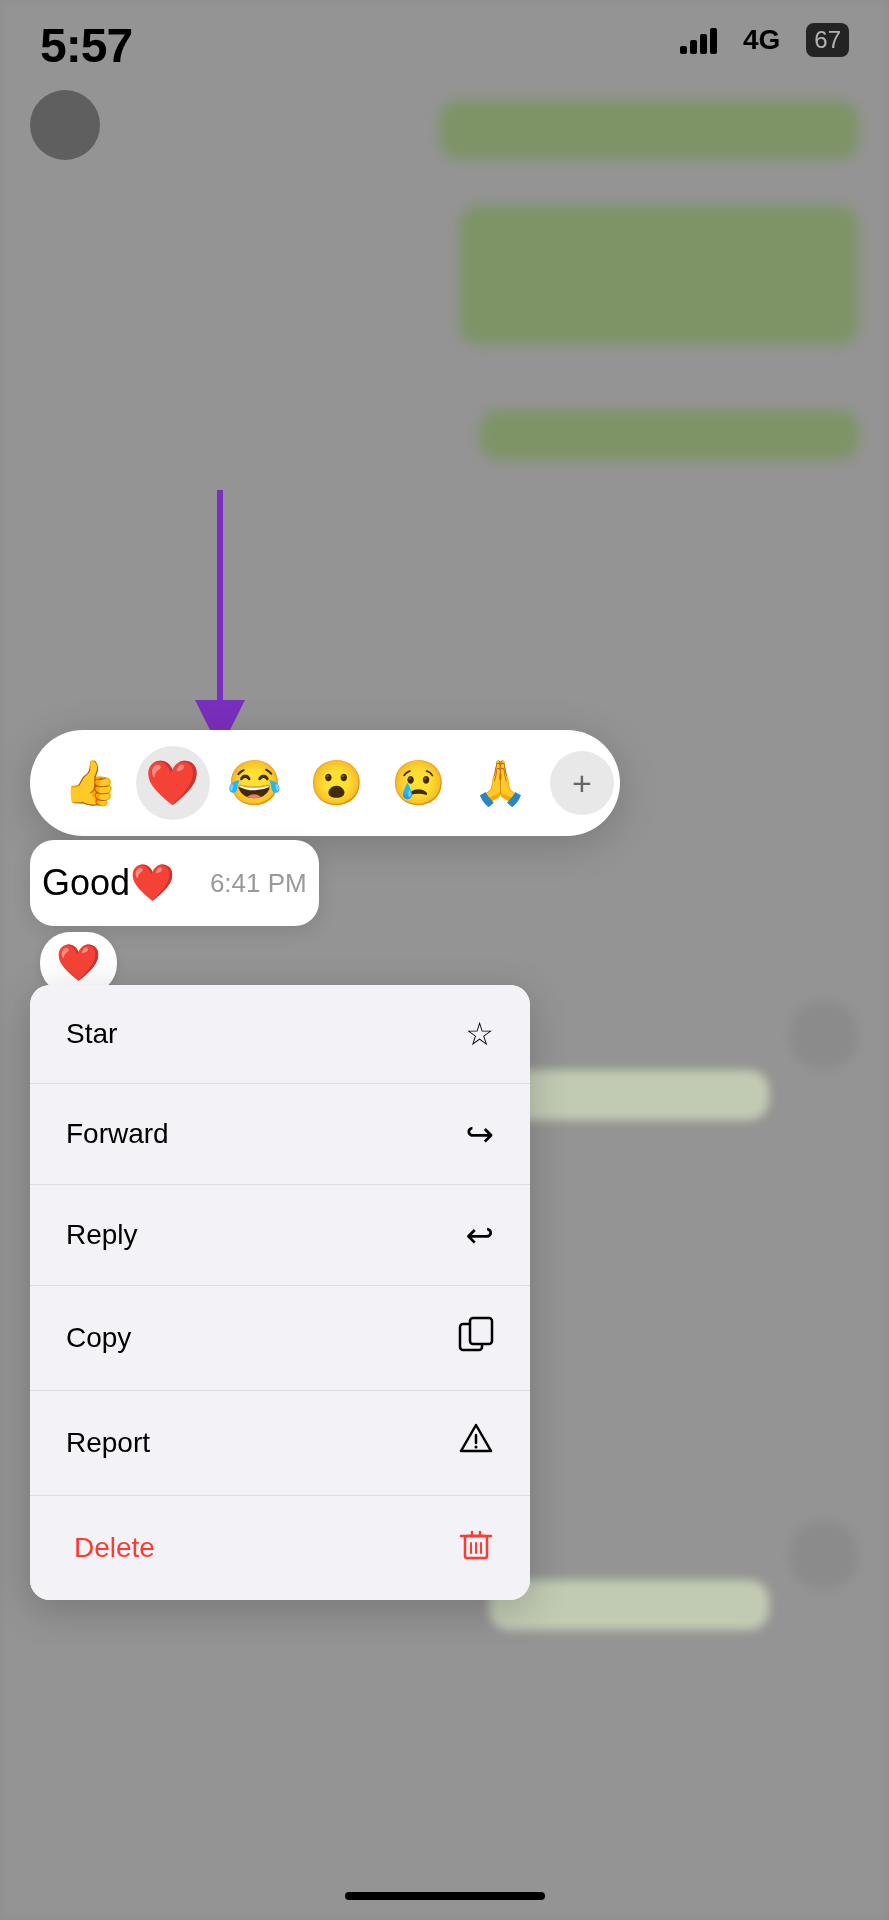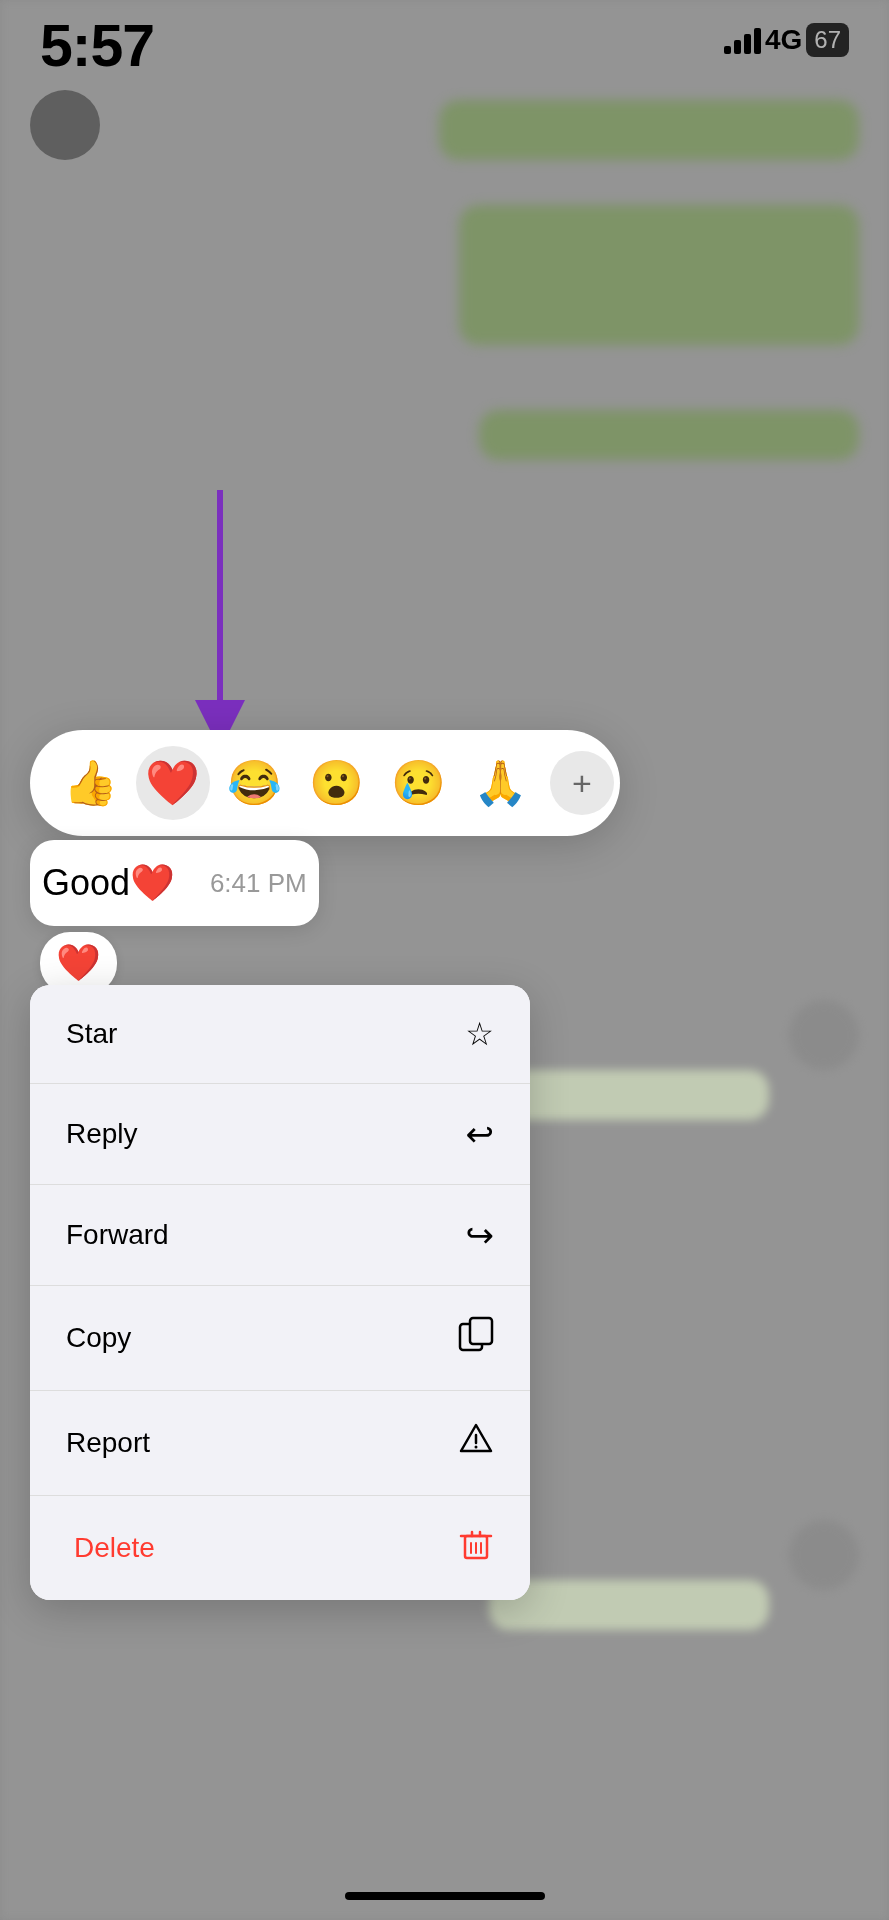--- a/index.html
+++ b/index.html
@@ -28,31 +28,31 @@
       top: 0; left: 0; right: 0;
       height: 80px;
       display: flex;
       align-items: center;
       justify-content: space-between;
       padding: 0 40px;
       z-index: 10;
     }
 
     .status-time {
-      font-size: 59px;
+      font-size: 48px;
       font-weight: 600;
       color: #000;
       letter-spacing: -1px;
       margin-top: 11px;
     }
 
     .status-icons {
       display: flex;
       align-items: center;
-      gap: 4px;
+      gap: 26px;
     }
 
     .signal-bars {
       display: flex;
       align-items: flex-end;
       gap: 3px;
       height: 28px;
     }
 
     .signal-bar {
@@ -402,26 +402,26 @@
     <span class="reaction-emoji">❤️</span>
   </div>
 </div>
 
 <div class="context-menu">
   <div class="context-menu-item">
     <span class="menu-item-label">Star</span>
     <span class="menu-item-icon">☆</span>
   </div>
   <div class="context-menu-item">
+    <span class="menu-item-label">Forward</span>
+    <span class="menu-item-icon" style="font-size:34px;">↪</span>
+  </div>
+  <div class="context-menu-item">
     <span class="menu-item-label">Reply</span>
     <span class="menu-item-icon" style="font-size:34px;">↩</span>
-  </div>
-  <div class="context-menu-item">
-    <span class="menu-item-label">Forward</span>
-    <span class="menu-item-icon" style="font-size:34px;">↪</span>
   </div>
   <div class="context-menu-item">
     <span class="menu-item-label">Copy</span>
     <span class="menu-item-icon">
       <svg width="36" height="36" viewBox="0 0 36 36" fill="none" xmlns="http://www.w3.org/2000/svg">
         <rect x="2" y="8" width="22" height="26" rx="3" stroke="#000" stroke-width="2.5" fill="none"></rect>
         <rect x="12" y="2" width="22" height="26" rx="3" stroke="#000" stroke-width="2.5" fill="#f2f2f7"></rect>
       </svg>
     </span>
   </div>

